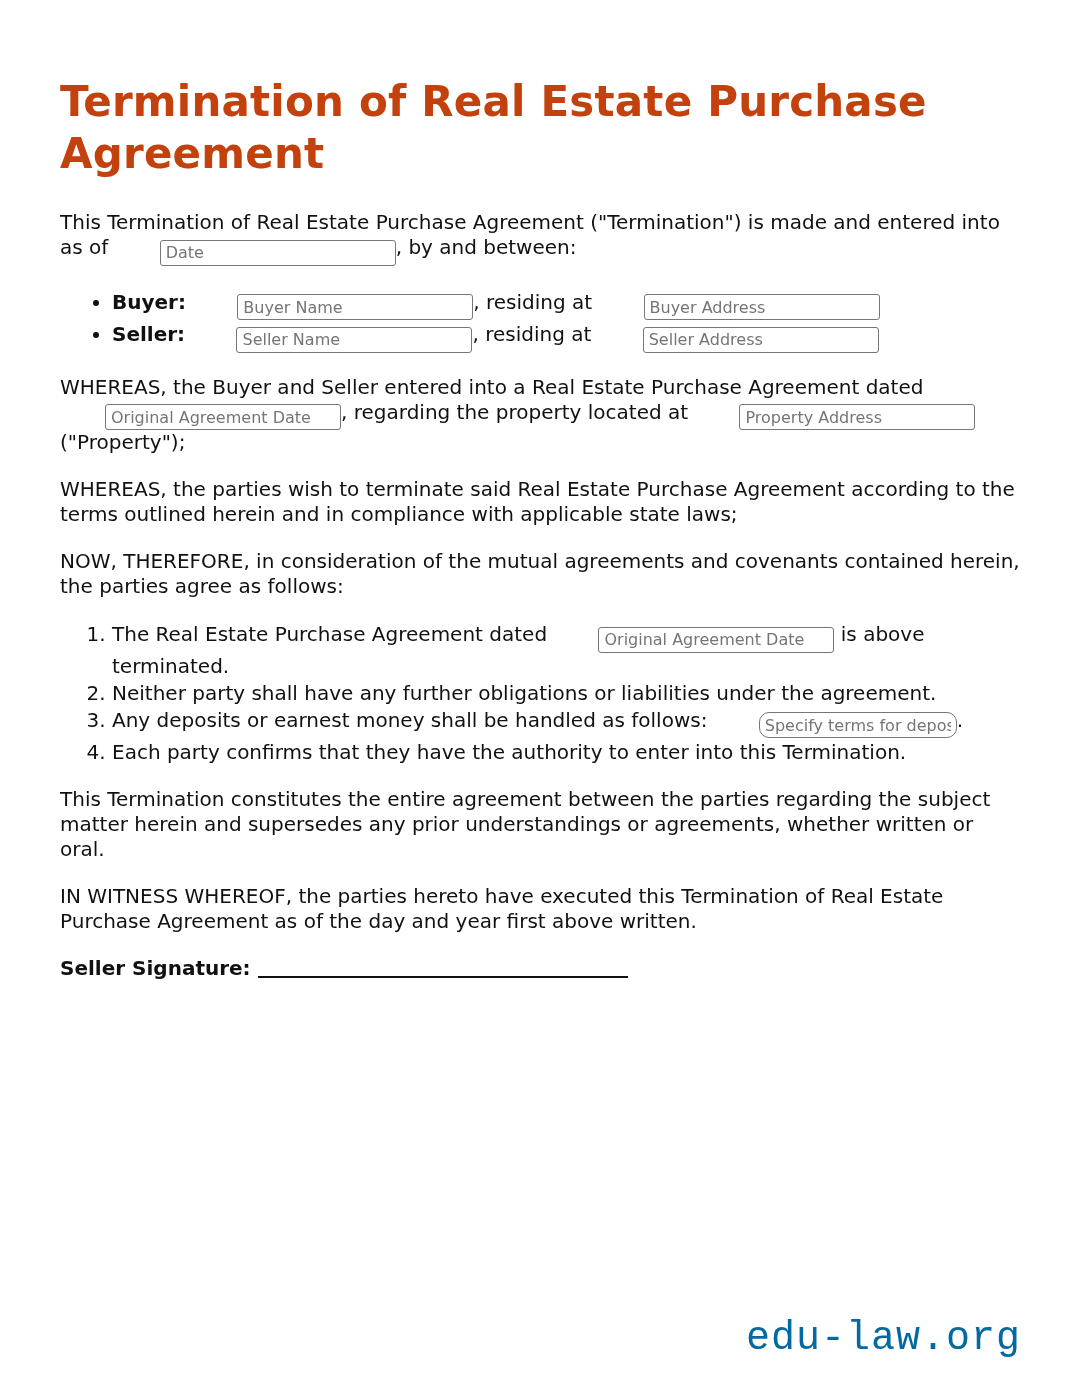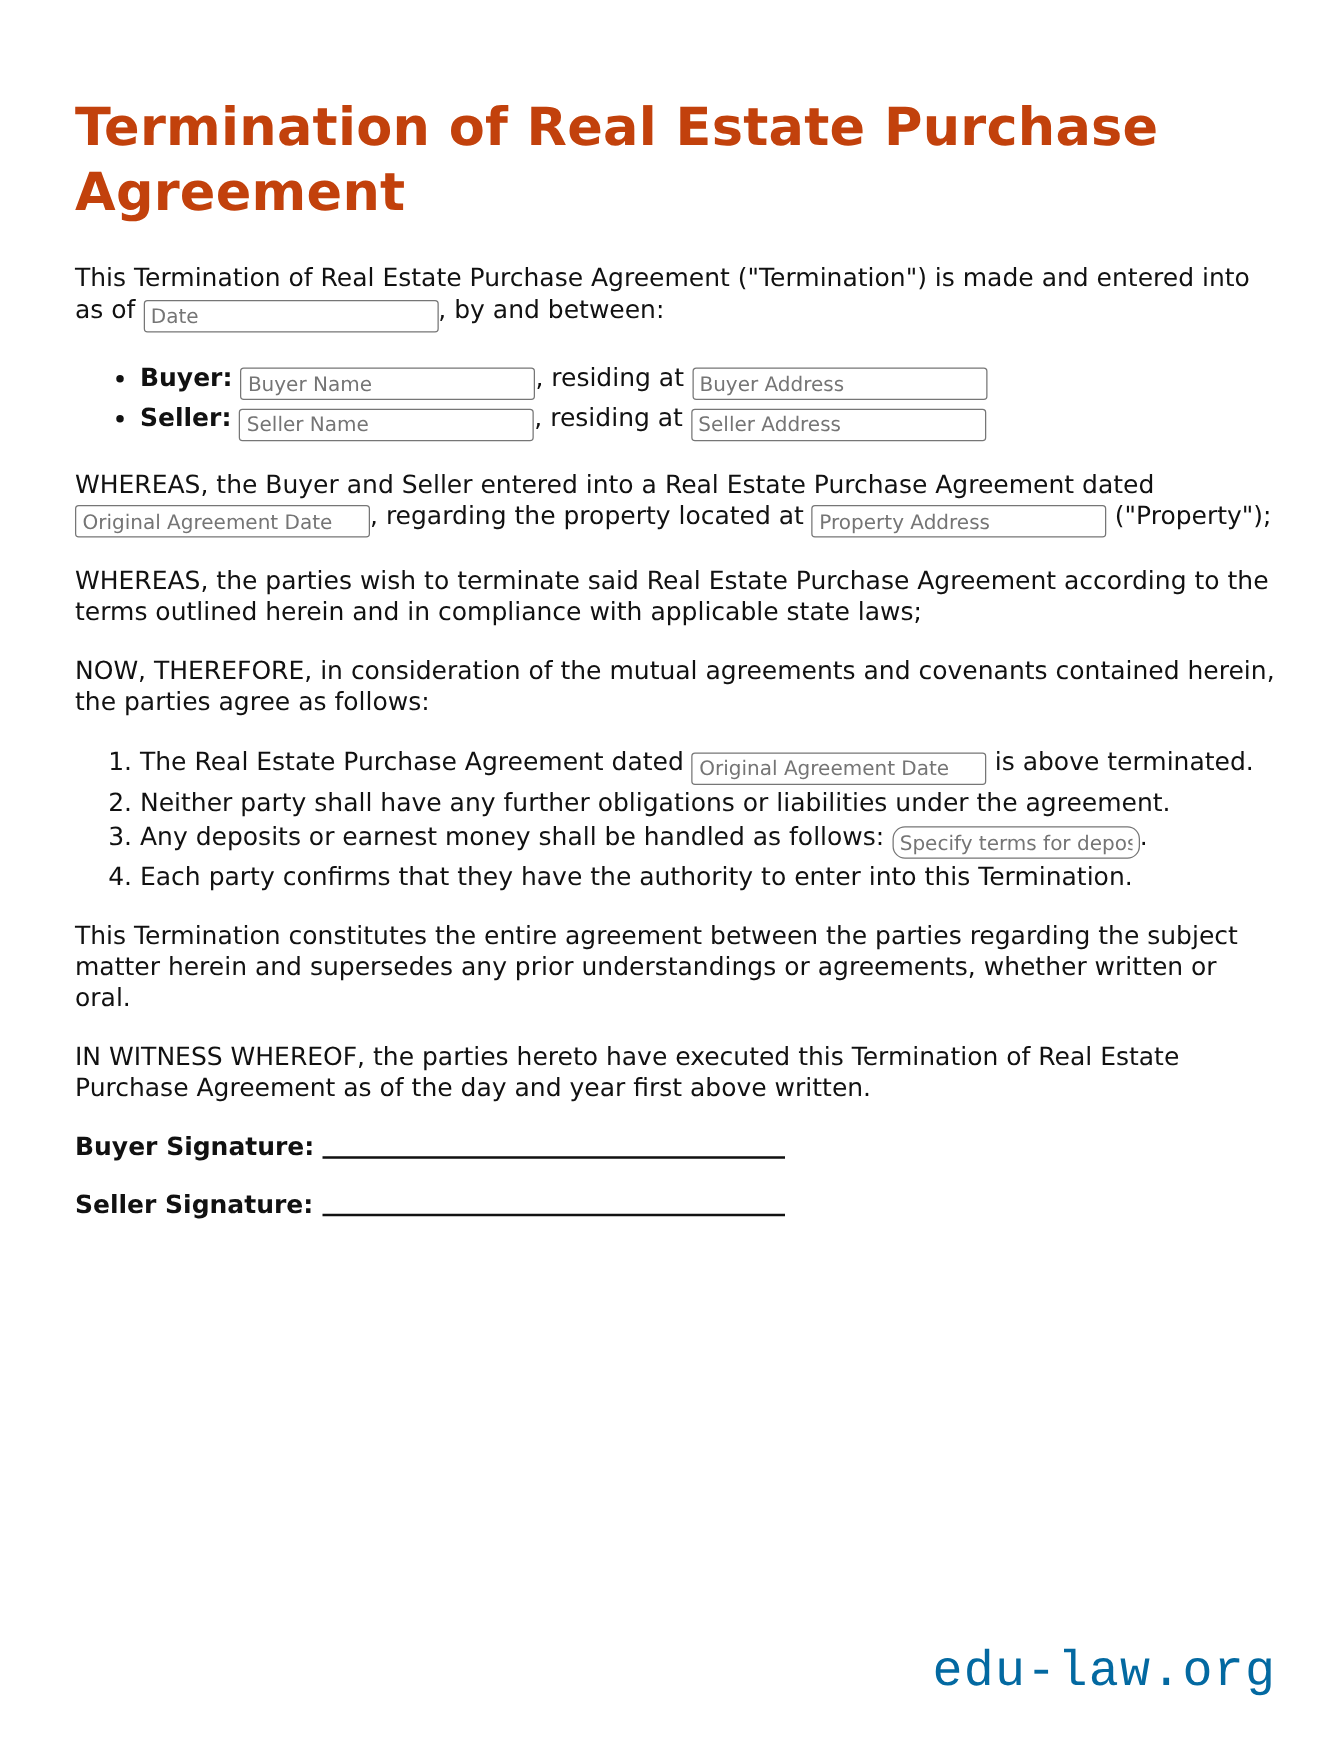--- a/index.html
+++ b/index.html
@@ -16,21 +16,21 @@
   p { font-size: 20px; line-height: 25px; margin: 0 0 22px 0; }
   ul, ol { font-size: 20px; line-height: 27px; margin: 0 0 22px 0; padding-left: 52px; }
   ul { list-style: disc; }
   ul li { line-height: 28px; }
   ol li { line-height: 26px; margin-bottom: 1px; }
   .field {
     display: inline-block; box-sizing: border-box;
     border: 1px solid #767676; border-radius: 3px;
     height: 26px; width: 236px; vertical-align: -4px;
     font-family: "DejaVu Sans", sans-serif; font-size: 16px; color: #404040;
-    padding: 1px 5px; line-height: 22px; background: #fff; overflow: hidden; white-space: nowrap;
+    padding: 1px 5px; line-height: 22px; background: #fff; overflow: hidden; white-space: nowrap; margin-left: 45px;
   }
   .field.dep { width: 198px; border-radius: 10px; }
   .lead { font-weight: bold; }
   .sig { font-size: 20px; line-height: 25px; margin: 0 0 21px 0; font-weight: bold; }
   .sig .line { display: inline-block; width: 370px; border-bottom: 2px solid #111; height: 20px; vertical-align: -3px; }
   .signed { font-weight: normal; }
   .watermark {
     position: absolute; left: 746px; top: 1316px;
     font-family: "Liberation Mono", monospace; font-size: 40px; color: #0369a1; letter-spacing: 1px;
   }
@@ -72,24 +72,20 @@
     <li>
       <span>Any deposits or earnest money shall be handled as follows: </span><input class="field dep" type="text" placeholder="Specify terms for deposits" style=""><span>.</span>
     </li>
     <li>Each party confirms that they have the authority to enter into this Termination.</li>
   </ol>
 
   <p>This Termination constitutes the entire agreement between the parties regarding the subject matter herein and supersedes any prior understandings or agreements, whether written or oral.</p>
 
   <p>IN WITNESS WHEREOF, the parties hereto have executed this Termination of Real Estate Purchase Agreement as of the day and year first above written.</p>
 
-  <div class="sig">
-    <span>Buyer Signature:</span>
-    <span class="line"></span>
-  </div>
 
   <div class="sig">
     <span>Seller Signature:</span>
     <span class="line"></span>
   </div>
 
 </div>
 
 <div class="watermark">edu-law.org</div>
 

